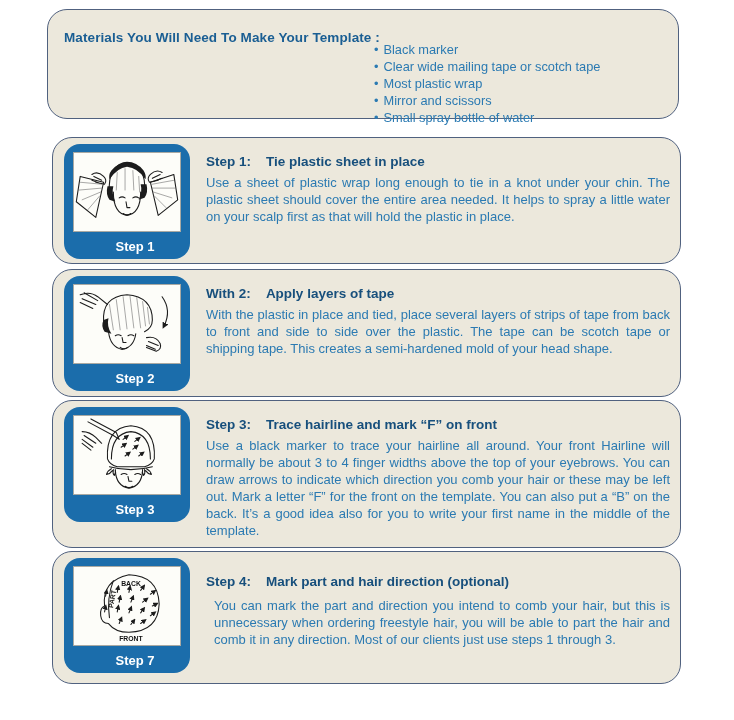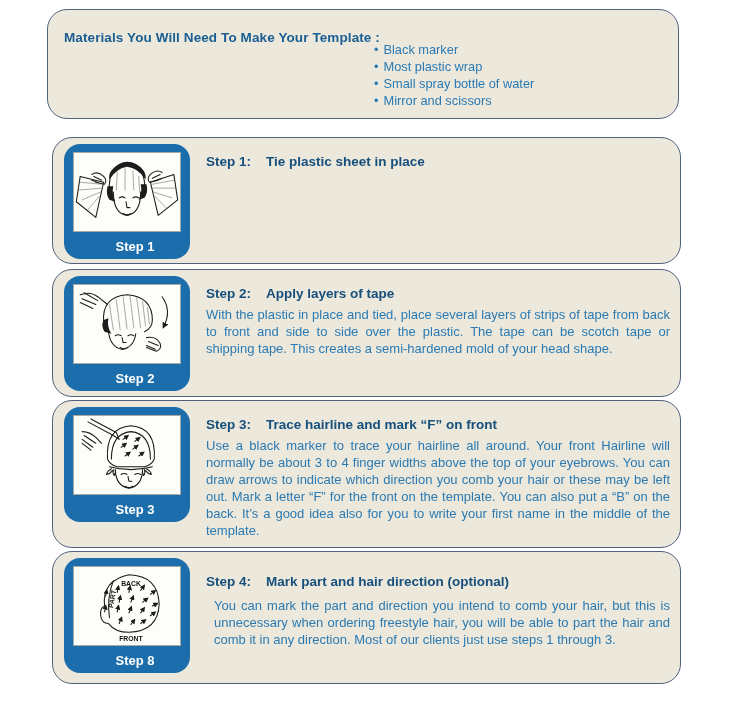--- a/index.html
+++ b/index.html
@@ -58,23 +58,24 @@
 </style>
 </head>
 <body>
 
 <div class="page">
 
   <div class="panel materials-box">
     <div class="materials-heading">Materials You Will Need To Make Your Template :</div>
     <ul class="materials-list">
       <li><span class="bullet">•</span><span>Black marker</span></li>
+      <li><span class="bullet">•</span><span>Clear wide mailing tape or scotch tape</span></li>
       <li><span class="bullet">•</span><span>Most plastic wrap</span></li>
+      <li><span class="bullet">•</span><span>Mirror and scissors</span></li>
       <li><span class="bullet">•</span><span>Small spray bottle of water</span></li>
-      <li><span class="bullet">•</span><span>Mirror and scissors</span></li>
     </ul>
   </div>
 
   <div class="panel step-box step-1">
     <div class="tile">
       <div class="tile-img">
         <svg viewBox="0 0 108 80">
 
           <path class="art" d="M30,30 L6,24 L2,50 L22,66 Z"></path>
           <path class="art-thin" d="M28,32 L6,30 M28,36 L5,38 M27,40 L8,48 M26,44 L14,58"></path>
@@ -94,20 +95,21 @@
           <path class="art" d="M46,46 q3,-2 6,0 M60,46 q3,-2 6,0"></path>
           <path class="art" d="M53,50 l1,6 l3,0 M50,62 q4,3 8,0"></path>
         </svg>
       </div>
       <div class="tile-label">Step 1</div>
     </div>
     <div class="step-text">
       <div class="step-title">
         <span class="prefix">Step 1:</span><span>Tie plastic sheet in place</span>
       </div>
+      <div class="step-body">Use a sheet of plastic wrap long enough to tie in a knot under your chin.  The plastic sheet should cover the entire area needed.  It helps to spray a little water on your scalp first as that will hold the plastic in place.</div>
     </div>
   </div>
 
   <div class="panel step-box step-2">
     <div class="tile">
       <div class="tile-img">
         <svg viewBox="0 0 108 80">
           <defs>
             <marker id="ah2" markerWidth="6" markerHeight="6" refX="3" refY="3" orient="auto">
               <path d="M0,0 L6,3 L0,6 Z" fill="#1c1c1c"></path>
@@ -125,21 +127,21 @@
 
           <path class="art" d="M74,54 q10,-2 14,6 q2,6 -4,8 l-10,-4 M76,58 l10,4 M74,62 l9,4"></path>
 
           <path class="art" d="M90,12 q10,14 2,30" marker-end="url(#ah2)"></path>
         </svg>
       </div>
       <div class="tile-label">Step 2</div>
     </div>
     <div class="step-text">
       <div class="step-title">
-        <span class="prefix">Step 2:</span><span>Apply layers of tape</span>
+        <span class="prefix">With 2:</span><span>Apply layers of tape</span>
       </div>
       <div class="step-body">With the plastic in place and tied, place several layers of strips of tape from back to front and side to side over the plastic.  The tape can be scotch tape or shipping tape.  This creates a semi-hardened mold of your head shape.</div>
     </div>
   </div>
 
   <div class="panel step-box step-3">
     <div class="tile">
       <div class="tile-img">
         <svg viewBox="0 0 108 80">
           <defs>
@@ -210,21 +212,21 @@
           <path class="art" d="M56,47 l2,-5" marker-end="url(#ah4)"></path>
           <path class="art" d="M68,47 l3,-4" marker-end="url(#ah4)"></path>
           <path class="art" d="M78,50 l4,-3" marker-end="url(#ah4)"></path>
           <path class="art" d="M46,58 l2,-5" marker-end="url(#ah4)"></path>
           <path class="art" d="M58,59 l3,-4" marker-end="url(#ah4)"></path>
           <path class="art" d="M68,58 l4,-3" marker-end="url(#ah4)"></path>
           <path class="art" d="M32,30 l1,-5" marker-end="url(#ah4)"></path>
           <path class="art" d="M31,46 l1,-5" marker-end="url(#ah4)"></path>
         </svg>
       </div>
-      <div class="tile-label">Step 8</div>
+      <div class="tile-label">Step 7</div>
     </div>
     <div class="step-text">
       <div class="step-title">
         <span class="prefix">Step 4:</span><span>Mark part and hair direction (optional)</span>
       </div>
       <div class="step-body">You can mark the part and direction you intend to comb your hair, but this is unnecessary when ordering freestyle hair, you will be able to part the hair and comb it in any direction.  Most of our clients just use steps 1 through 3.</div>
     </div>
   </div>
 
 </div>

